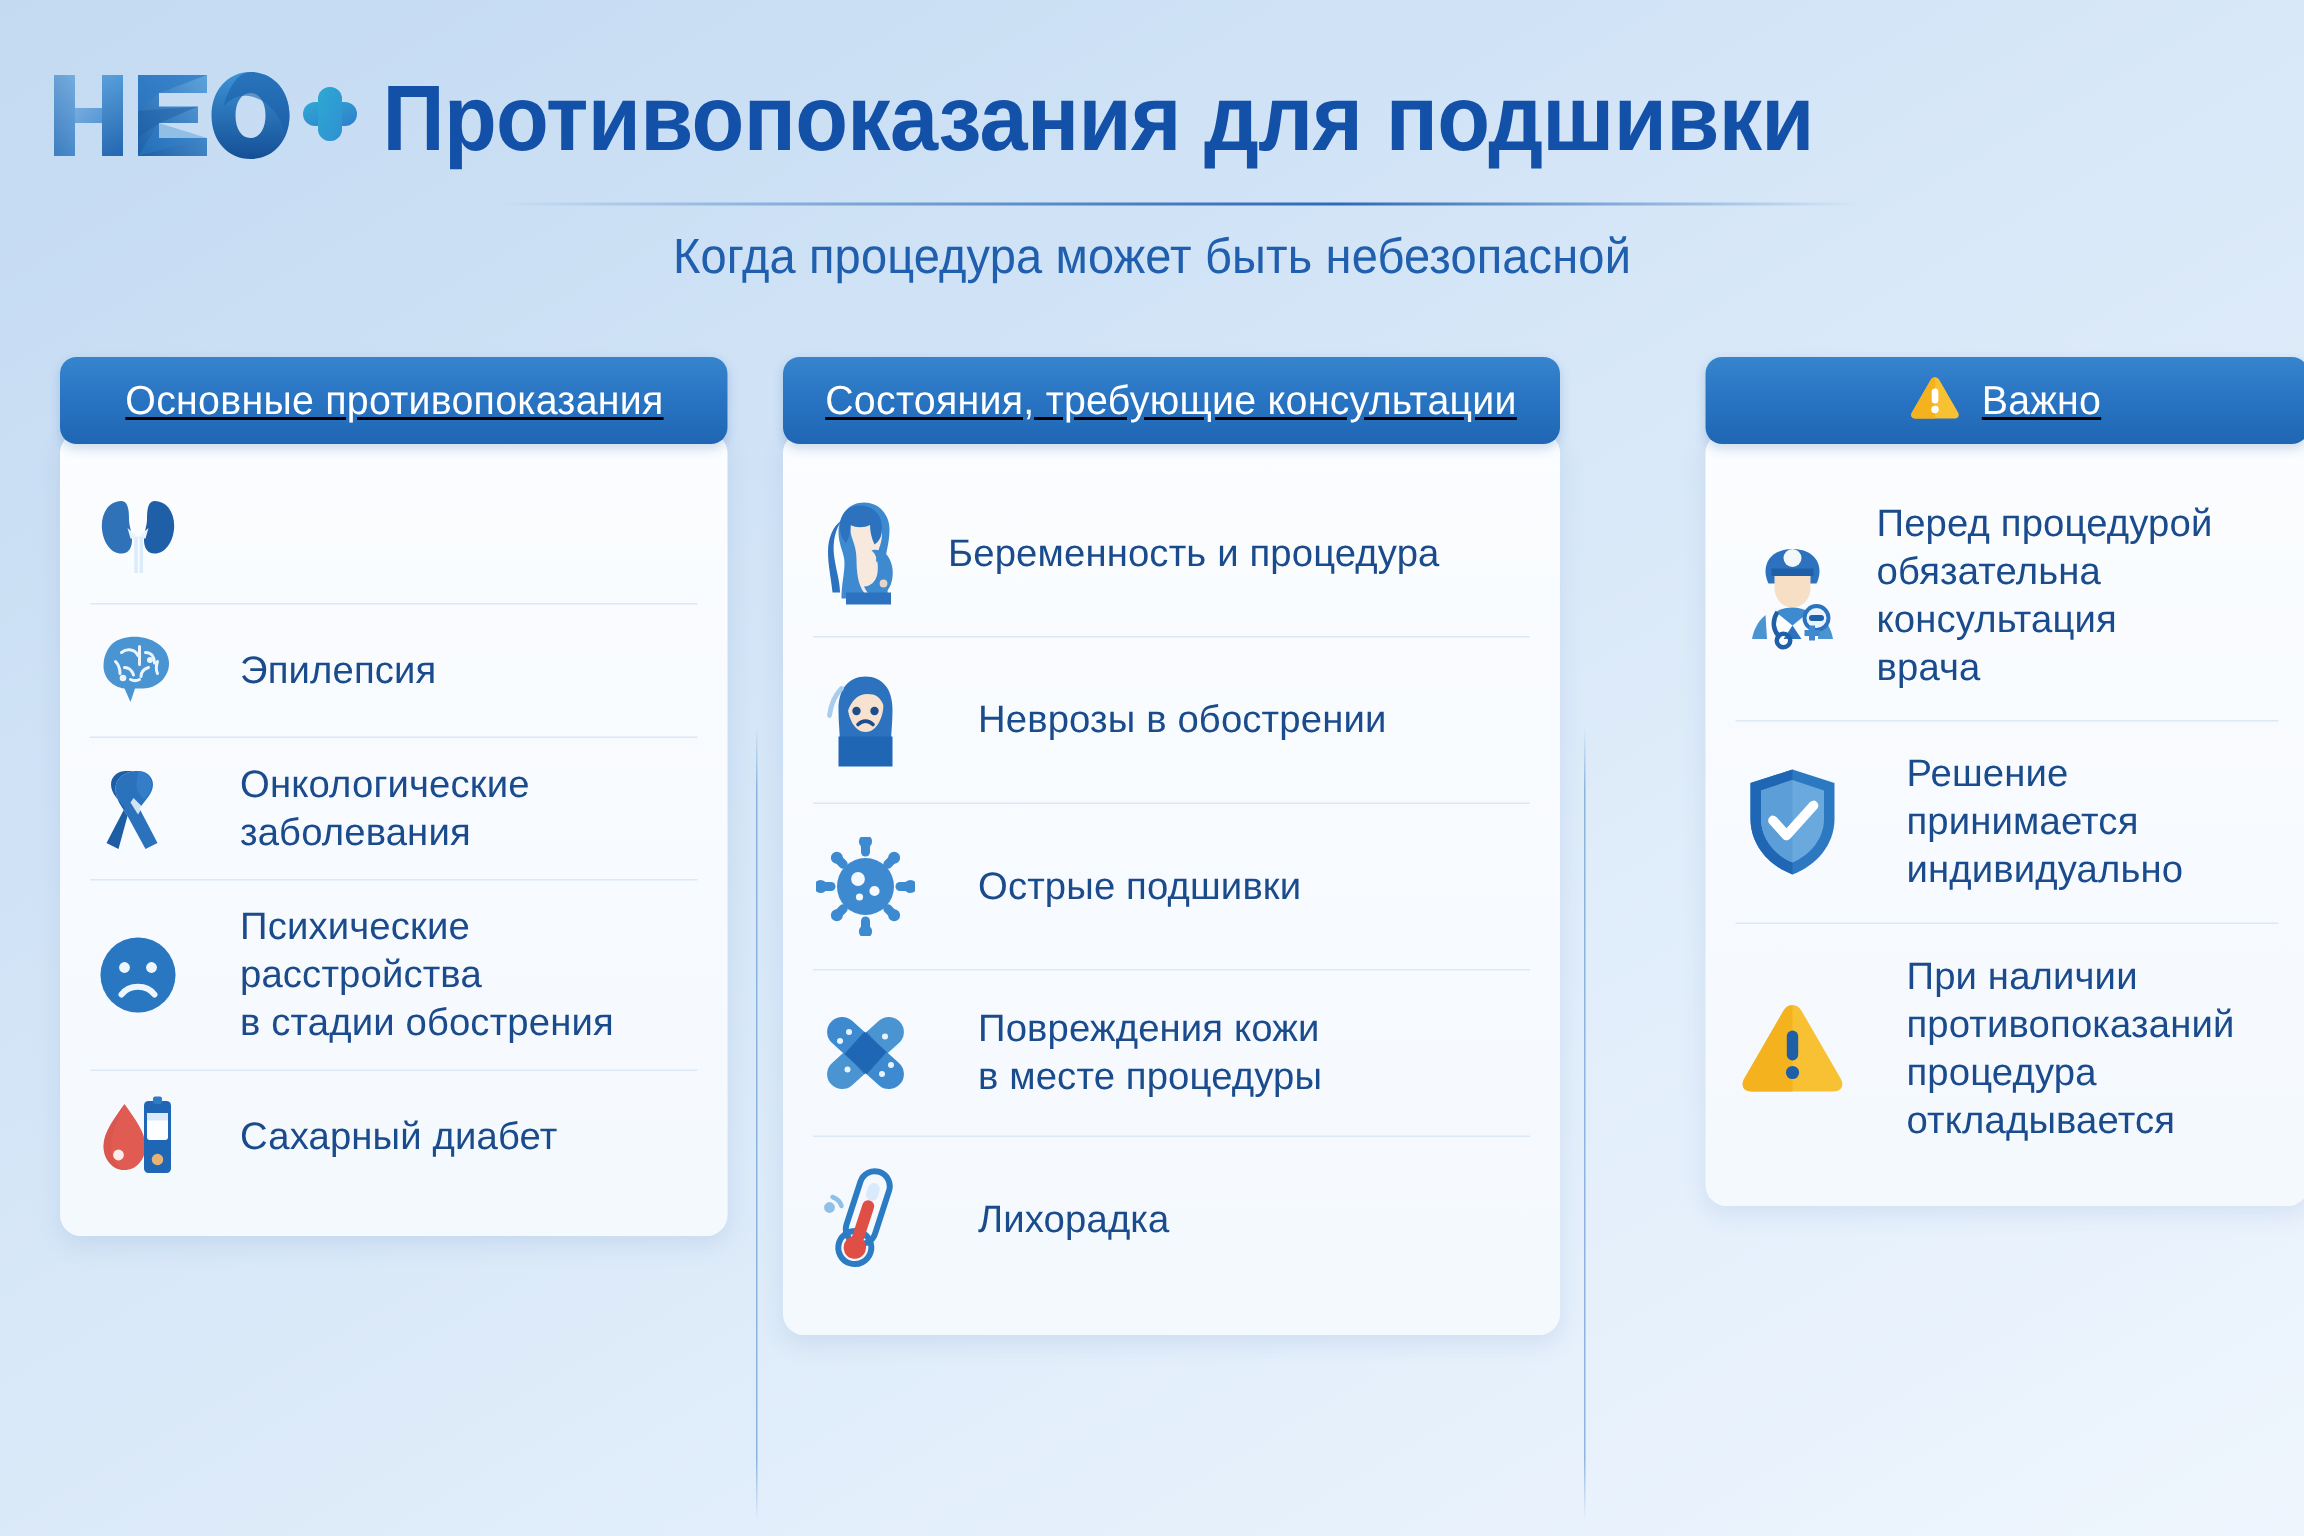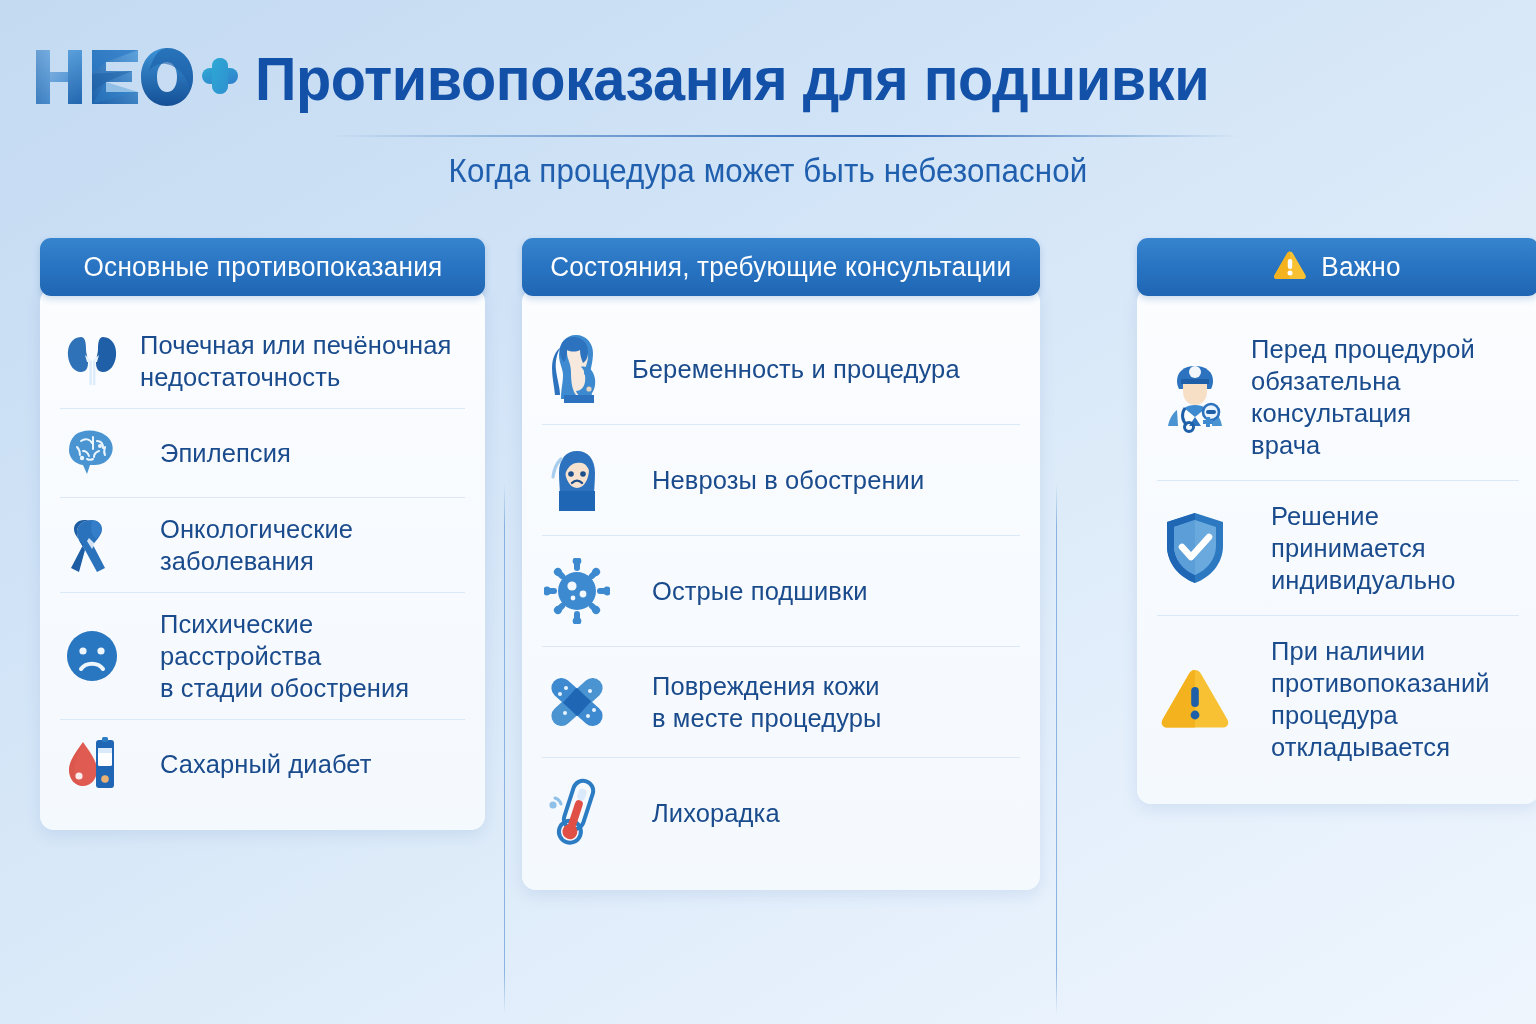--- a/index.html
+++ b/index.html
@@ -52,21 +52,21 @@
       rgba(110,160,215,.75) 92%,rgba(110,160,215,0) 100%);
   }
   .divider-a { left:504px; }
   .divider-b { left:1056px; }
 
   .col-head {
     height:58px; border-radius:11px;
     background:linear-gradient(180deg,#3784ce 0%,#2a76c4 42%,#1f66b4 100%);
     box-shadow:0 3px 7px rgba(40,100,170,.22);
     display:flex; align-items:center; justify-content:center;
-    position:relative; z-index:3;
+    position:relative; z-index:3;text-decoration:underline;
   }
   .col-head-text {
     font-family:"Liberation Sans Narrow","Liberation Sans",sans-serif;
     font-size:27px; color:#fff; letter-spacing:.2px; white-space:nowrap;
     transform:scaleX(.97);
   }
   .col-head .warn-ico { margin-right:13px; display:block; }
 
   .col-body {
     margin-top:-8px; padding:26px 20px 22px 20px; border-radius:14px;
@@ -157,22 +157,20 @@
       <div class="item">
         <span class="ico">
           <svg width="58" height="56" viewBox="0 0 58 56">
             <path d="M18 4C9 4 4 13 5 23c1 9 6 16 13 16 5 0 7-4 7-9 0-6-2-9-2-14 0-7-1-12-5-12z" fill="#2f72b8"></path>
             <path d="M40 4c9 0 14 9 13 19-1 9-6 16-13 16-5 0-7-4-7-9 0-6 2-9 2-14 0-7 1-12 5-12z" fill="#1f5fa8"></path>
             <path d="M22 22l7 6 7-6-2 7h-10z" fill="#eaf4fd"></path>
             <rect x="26.5" y="28" width="2.4" height="24" fill="#dcecfa"></rect>
             <rect x="30" y="28" width="2.4" height="24" fill="#dcecfa"></rect>
           </svg>
         </span>
-        <span class="item-text">Почечная или печёночная
-недостаточность</span>
       </div>
 
       <div class="item">
         <span class="ico">
           <svg width="58" height="52" viewBox="0 0 58 52">
             <path d="M12 8c7-6 22-6 30 0 8 5 10 15 5 22-3 5-9 8-15 8h-5l-3 9-4-9c-8-1-14-7-14-15 0-6 2-11 6-15z" fill="#4a94d2"></path>
             <g stroke="#eaf5fe" stroke-width="2" fill="none" stroke-linecap="round">
               <path d="M18 14c4-3 9-2 11 2M30 10v12M34 14c4 0 6 3 6 7M20 24c3 0 5 2 6 5M36 24c-3 1-5 3-5 6M14 20c2 2 3 5 3 8M42 20c-1 3-1 6 0 8M24 32c2 1 4 1 6 0"></path>
             </g>
             <circle cx="19" cy="31" r="2.2" fill="#eaf5fe"></circle>

